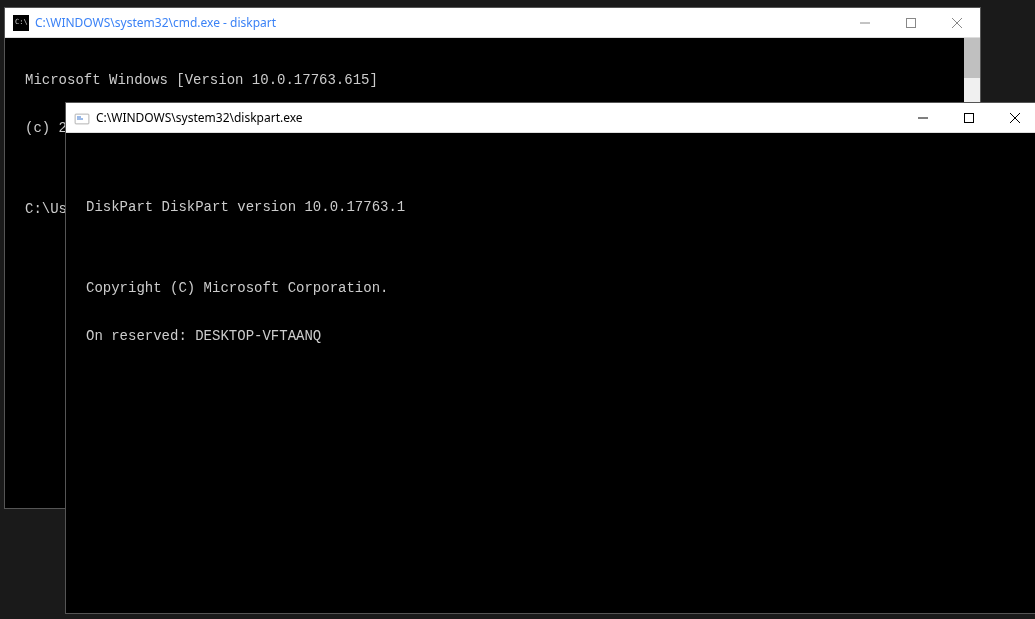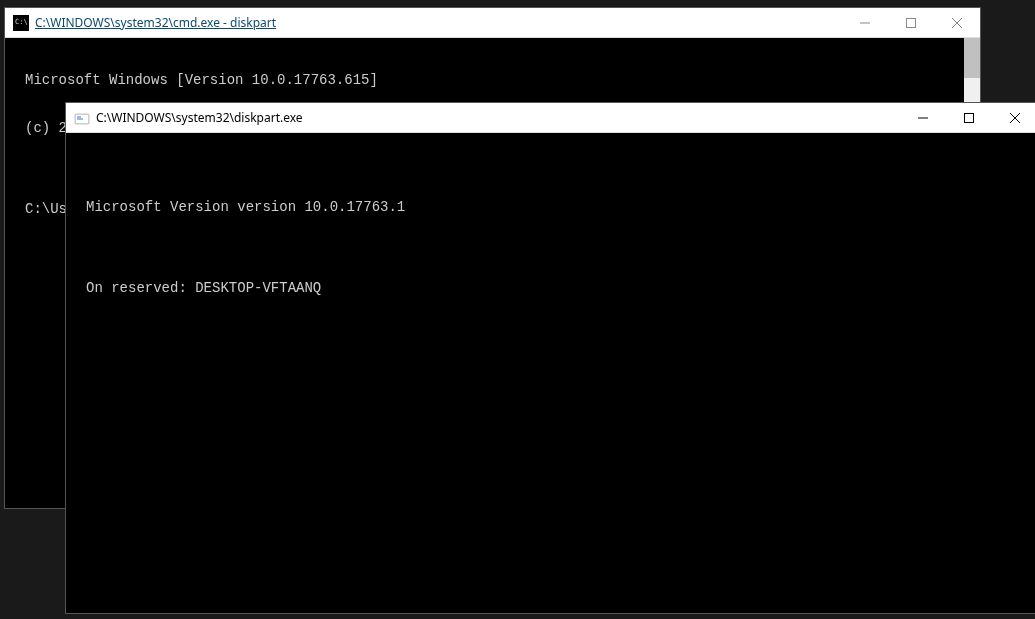--- a/index.html
+++ b/index.html
@@ -46,22 +46,21 @@
 
     .titlebar-title {
       font-size: 12px;
       color: #000;
       flex: 1;
       white-space: nowrap;
       overflow: hidden;
     }
 
     .titlebar.inactive .titlebar-title {
-      color: #0c4a6e;
-      text-decoration: underline;
+      color: #3b82f6;
     }
 
     .titlebar-controls {
       display: flex;
       height: 100%;
     }
 
     .titlebar-btn {
       width: 46px;
       height: 100%;
@@ -206,18 +205,19 @@
       <div class="titlebar-btn" title="close">
         <svg width="10" height="10" viewBox="0 0 10 10">
             <line x1="0" y1="0" x2="10" y2="10" stroke="currentColor" stroke-width="1"></line>
             <line x1="10" y1="0" x2="0" y2="10" stroke="currentColor" stroke-width="1"></line>
           </svg>
       </div>
     </div>
   </div>
   <div class="terminal-content">
     <span class="terminal-line"></span>
-    <span class="terminal-line">Microsoft Version version 10.0.17763.1</span>
-    <span class="terminal-line"></span>
+    <span class="terminal-line">DiskPart DiskPart version 10.0.17763.1</span>
+    <span class="terminal-line"></span>
+    <span class="terminal-line">Copyright (C) Microsoft Corporation.</span>
     <span class="terminal-line">On reserved: DESKTOP-VFTAANQ</span>
     <span class="terminal-line"></span>
   </div>
 </div>
 
 </body></html>

